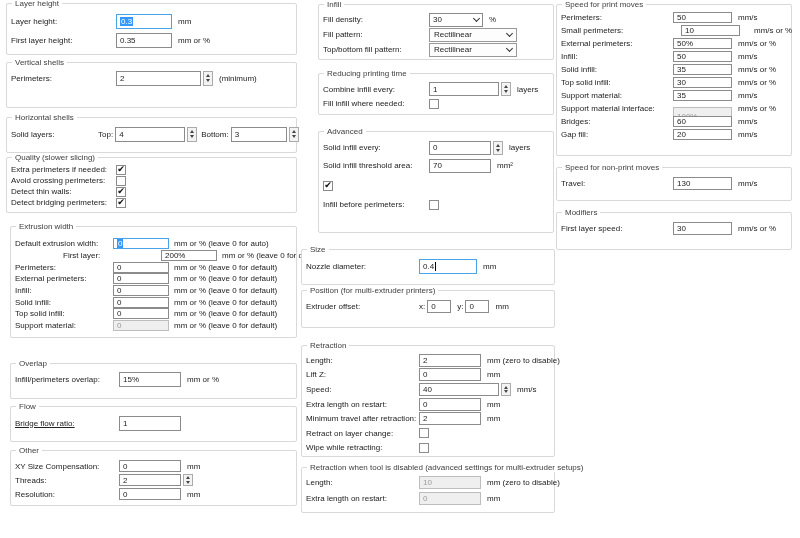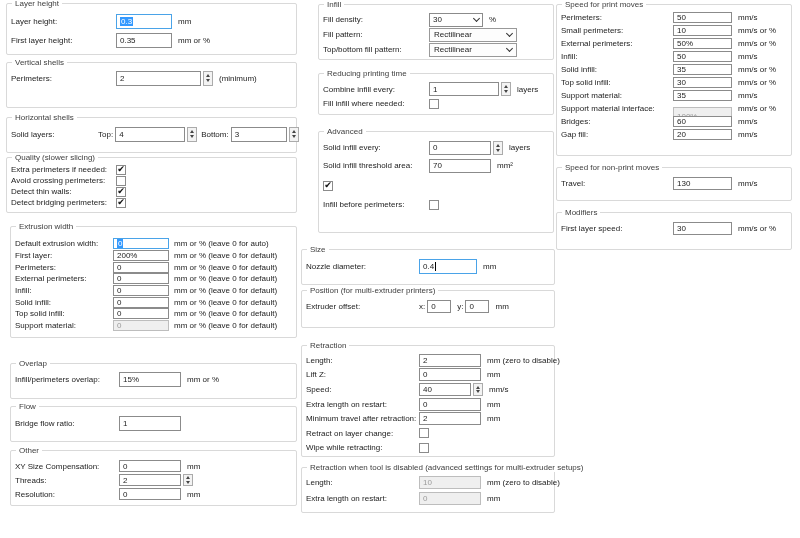--- a/index.html
+++ b/index.html
@@ -126,21 +126,21 @@
       <span class="legend">Extrusion width</span>
       <div class="rows" style="padding-top: 11px;">
         <div class="row" style="height: 11.7px;">
           <span class="lbl" style="flex: 0 0 98px;">Default extrusion width:</span>
           <div class="tb focused" style="width: 56px; height: 11px;">
             <span class="val sel">0</span>
           </div>
           <span class="unit" style="margin-left: 5px;">mm or % (leave 0 for auto)</span>
         </div>
         <div class="row" style="height: 11.7px;">
-          <span class="lbl" style="flex: 0 0 98px;">First layer:</span>
+          <span class="lbl" style="flex: 0 0 98px; margin-left: 48px;">First layer:</span>
           <div class="tb" style="width: 56px; height: 11px;">
             <span class="val">200%</span>
           </div>
           <span class="unit" style="margin-left: 5px;">mm or % (leave 0 for default)</span>
         </div>
         <div class="row" style="height: 11.7px;">
           <span class="lbl" style="flex: 0 0 98px;">Perimeters:</span>
           <div class="tb" style="width: 56px; height: 11px;">
             <span class="val">0</span>
           </div>
@@ -192,21 +192,21 @@
             <span class="val">15%</span>
           </div>
           <span class="unit" style="margin-left: 6px;">mm or %</span>
         </div>
       </div>
     </div>
     <div class="sec" style="left: 10px; top: 406px; width: 287px; height: 36px;">
       <span class="legend">Flow</span>
       <div class="rows" style="padding-top: 7px;">
         <div class="row" style="height: 18px;">
-          <span class="lbl" style="flex: 0 0 104px;">Bridge flow ratio:</span>
+          <span class="lbl" style="flex: 0 0 104px; text-decoration: underline;">Bridge flow ratio:</span>
           <div class="tb" style="width: 62px; height: 15px;">
             <span class="val">1</span>
           </div>
         </div>
       </div>
     </div>
     <div class="sec" style="left: 10px; top: 450px; width: 287px; height: 56px;">
       <span class="legend">Other</span>
       <div class="rows" style="padding-top: 8px;">
         <div class="row" style="height: 14px;">
@@ -356,21 +356,21 @@
         </div>
         <div class="row" style="height: 14.6px;">
           <span class="lbl" style="flex: 0 0 113px;">Lift Z:</span>
           <div class="tb" style="width: 62px; height: 13px;">
             <span class="val">0</span>
           </div>
           <span class="unit" style="margin-left: 6px;">mm</span>
         </div>
         <div class="row" style="height: 14.6px;">
           <span class="lbl" style="flex: 0 0 113px;">Speed:</span>
-          <div class="tb" style="width: 52px; height: 13px;">
+          <div class="tb" style="width: 80px; height: 13px;">
             <span class="val">40</span>
           </div>
           <span class="spin" style="height: 13px;">
             <i class="up"></i>
             <i class="dn"></i>
           </span>
           <span class="unit" style="margin-left: 6px;">mm/s</span>
         </div>
         <div class="row" style="height: 14.6px;">
           <span class="lbl" style="flex: 0 0 113px;">Extra length on restart:</span>
@@ -418,21 +418,21 @@
     <div class="sec" style="left: 556px; top: 4px; width: 236px; height: 152px;">
       <span class="legend">Speed for print moves</span>
       <div class="rows" style="padding-top: 6px;">
         <div class="row" style="height: 13px;">
           <span class="lbl" style="flex: 0 0 112px;">Perimeters:</span>
           <div class="tb" style="width: 59px; height: 11px;">
             <span class="val">50</span>
           </div>
           <span class="unit" style="margin-left: 6px;">mm/s</span>
         </div>
-        <div class="row" style="height: 13px;">
+        <div class="row" style="height: 13px; gap: 8px;">
           <span class="lbl" style="flex: 0 0 112px;">Small perimeters:</span>
           <div class="tb" style="width: 59px; height: 11px;">
             <span class="val">10</span>
           </div>
           <span class="unit" style="margin-left: 6px;">mm/s or %</span>
         </div>
         <div class="row" style="height: 13px;">
           <span class="lbl" style="flex: 0 0 112px;">External perimeters:</span>
           <div class="tb" style="width: 59px; height: 11px;">
             <span class="val">50%</span>

